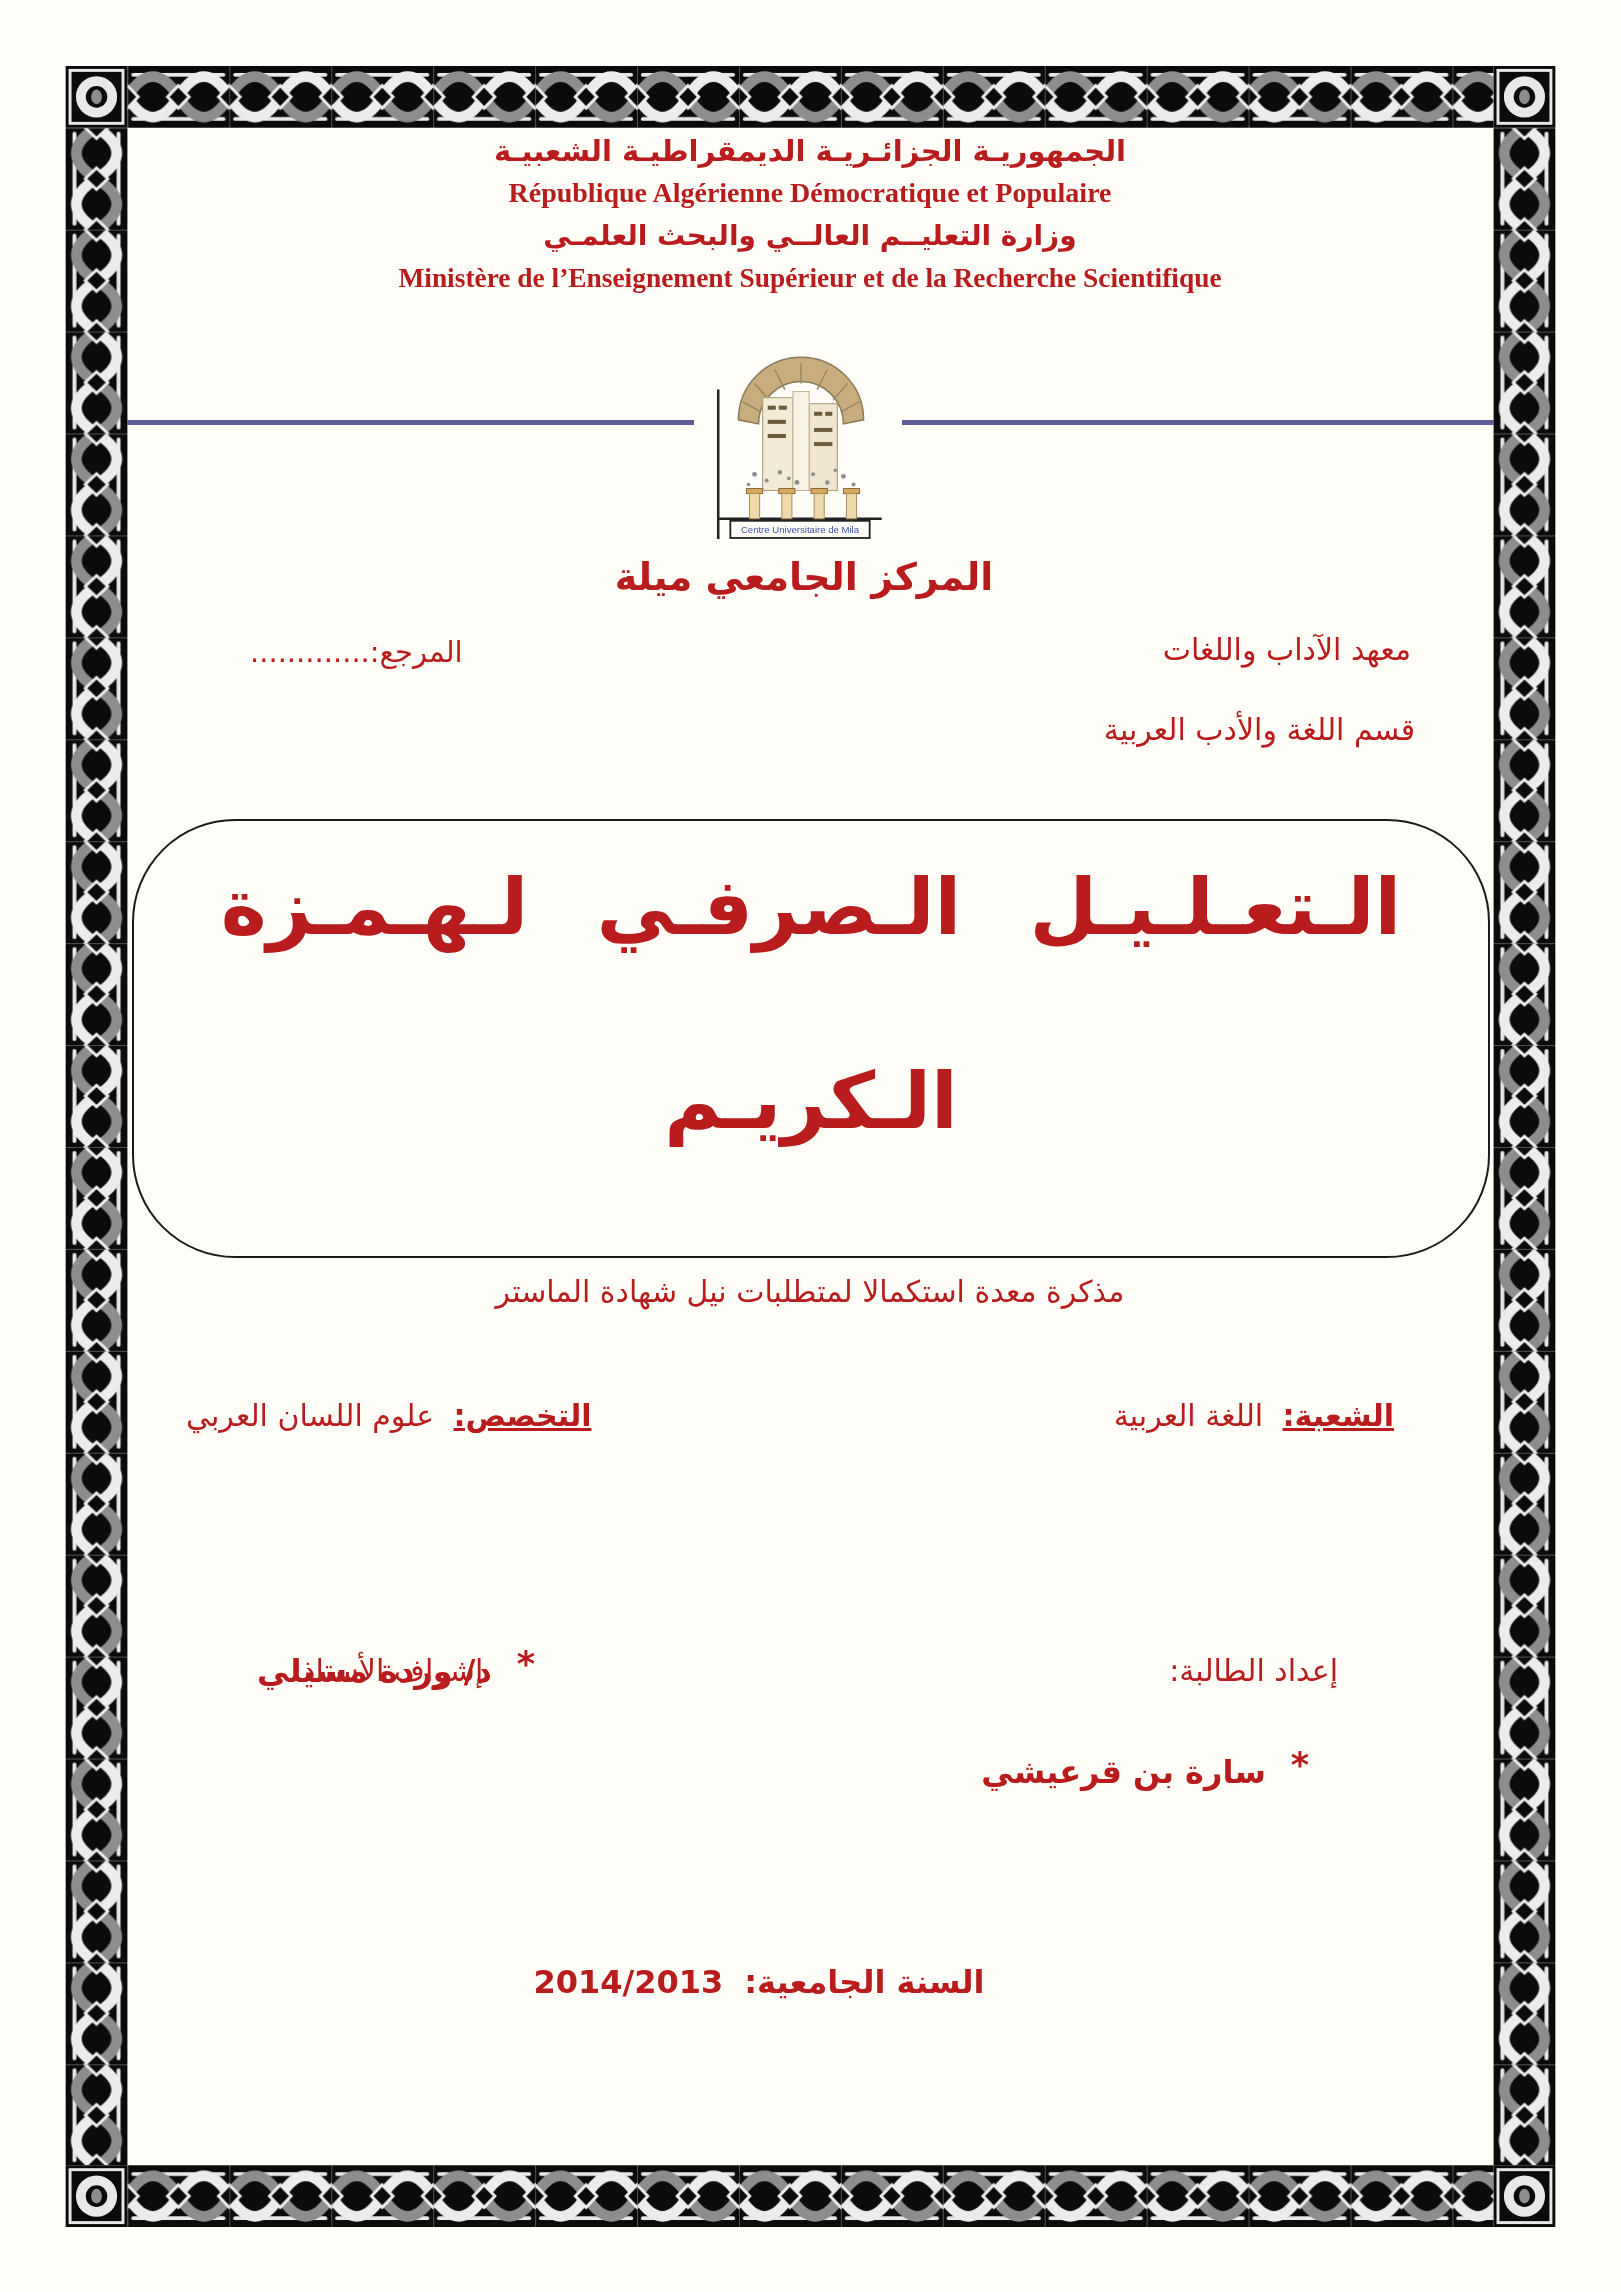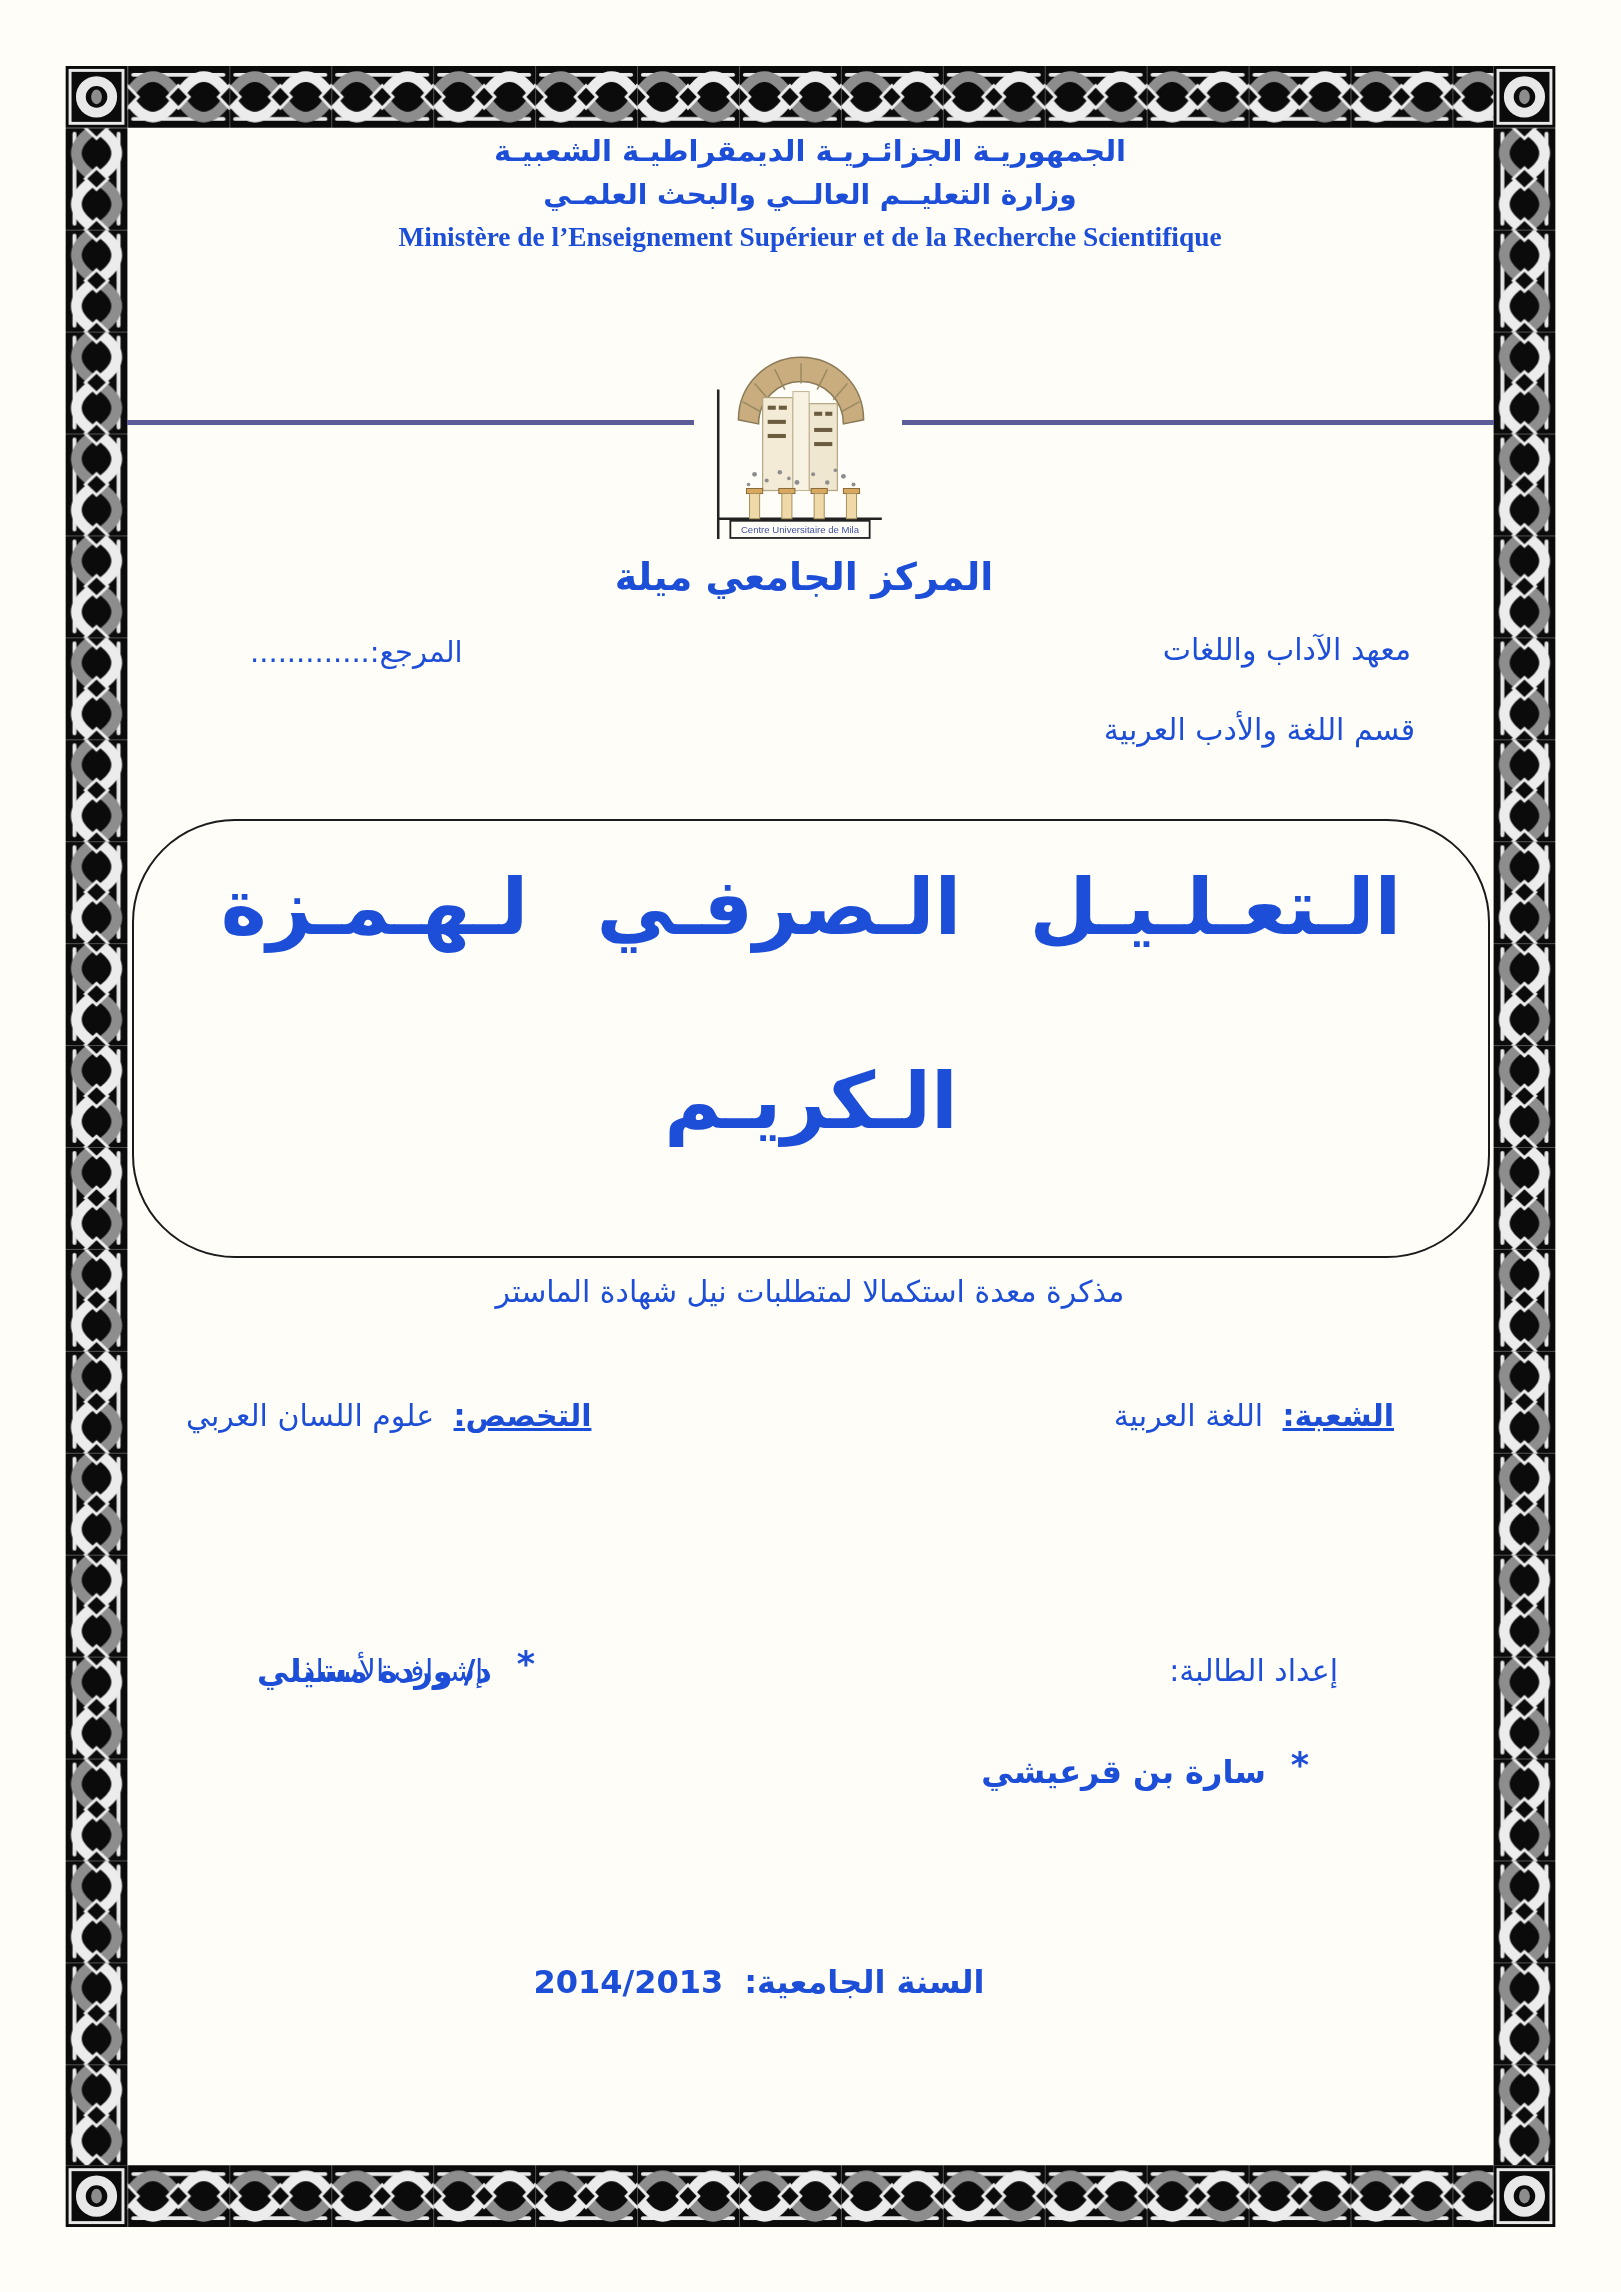--- a/index.html
+++ b/index.html
@@ -2,21 +2,21 @@
 <html lang="ar"><head>
 <meta charset="utf-8">
 <style>
   html,body{margin:0;padding:0;background:#888;}
   .page{
     position:relative;
     width:1621px;height:2293px;
     margin:0 auto;
     background:#fffdf7;
     font-family:"DejaVu Sans",sans-serif;
-    color:#1d4ed8;
+    color:#b91c1c;
     overflow:hidden;
   }
   .abs{position:absolute;}
   .border-svg{position:absolute;left:0;top:0;width:1621px;height:2293px;pointer-events:none;}
 
   
   .header{left:127px;top:133px;width:1366px;text-align:center;line-height:1.25;}
   .h-ar1{font-size:29px;font-weight:bold;direction:rtl;margin-bottom:5.9px;}
   .h-fr{font-family:"Liberation Serif",serif;font-weight:bold;font-size:28px;}
   .h-ar2{font-size:28px;font-weight:bold;direction:rtl;margin:8px 0;}
@@ -103,20 +103,21 @@
     <rect id="vband" x="67" y="130" width="63" height="2079" fill="url(#braidV)"></rect>
     <use href="#vband" x="1457"></use>
     <use href="#cornerSq" x="67" y="67"></use>
     <use href="#cornerSq" x="1524" y="67"></use>
     <use href="#cornerSq" x="67" y="2209"></use>
     <use href="#cornerSq" x="1524" y="2209"></use>
   </svg>
 
   <div class="abs header">
     <div class="h-ar1">الجمهوريـة الجزائـريـة الديمقراطيـة الشعبيـة</div>
+    <div class="h-fr">République Algérienne Démocratique et Populaire</div>
     <div class="h-ar2">وزارة التعليــم العالــي والبحث العلمـي</div>
     <div class="h-fr2">Ministère de l’Enseignement Supérieur et de la Recherche Scientifique</div>
   </div>
 
   <div class="abs divider left"></div>
   <div class="abs divider right"></div>
 
   <svg class="abs logo" viewBox="0 0 190 210" xmlns="http://www.w3.org/2000/svg">
 
     <path d="M14,58 V206 M14,186 H176" stroke="#222" stroke-width="2.5" fill="none"></path>

